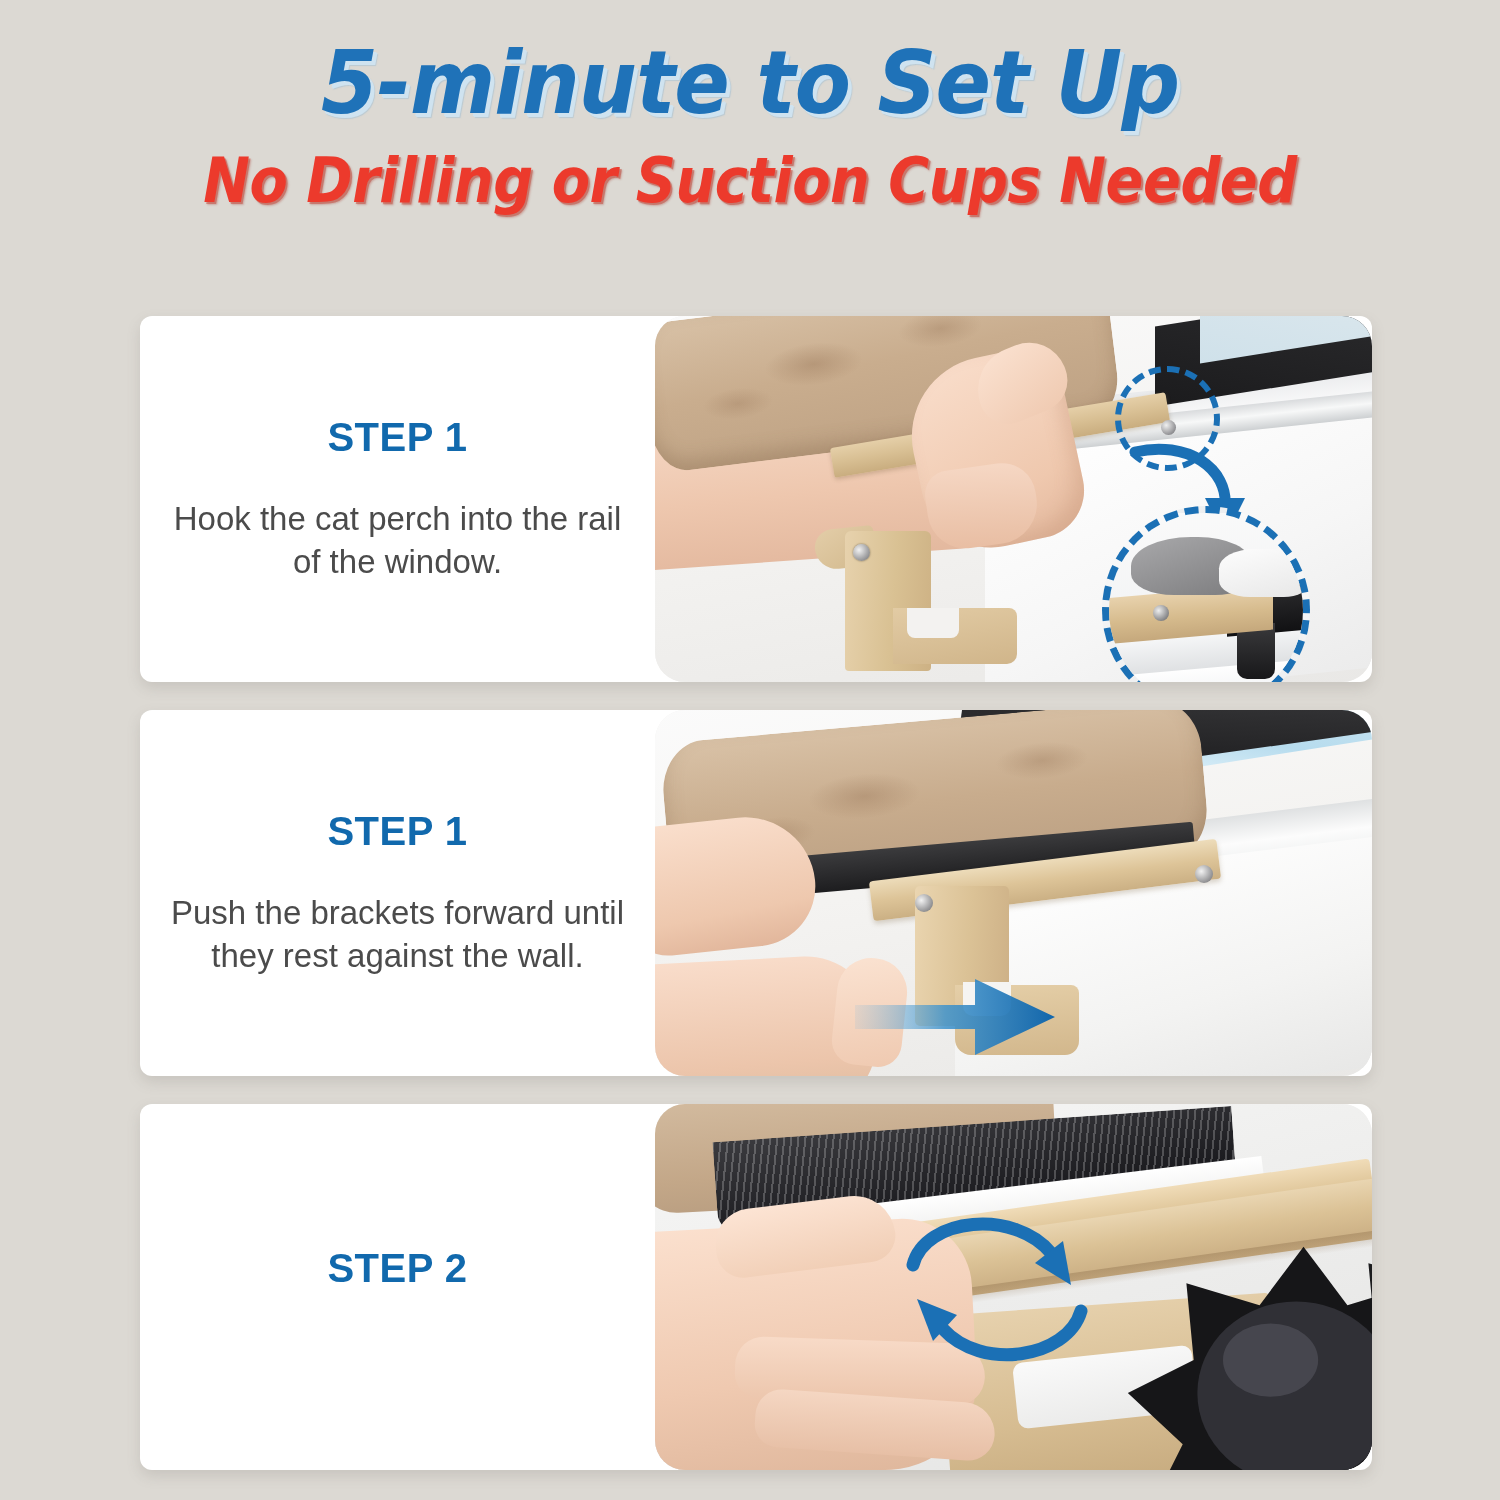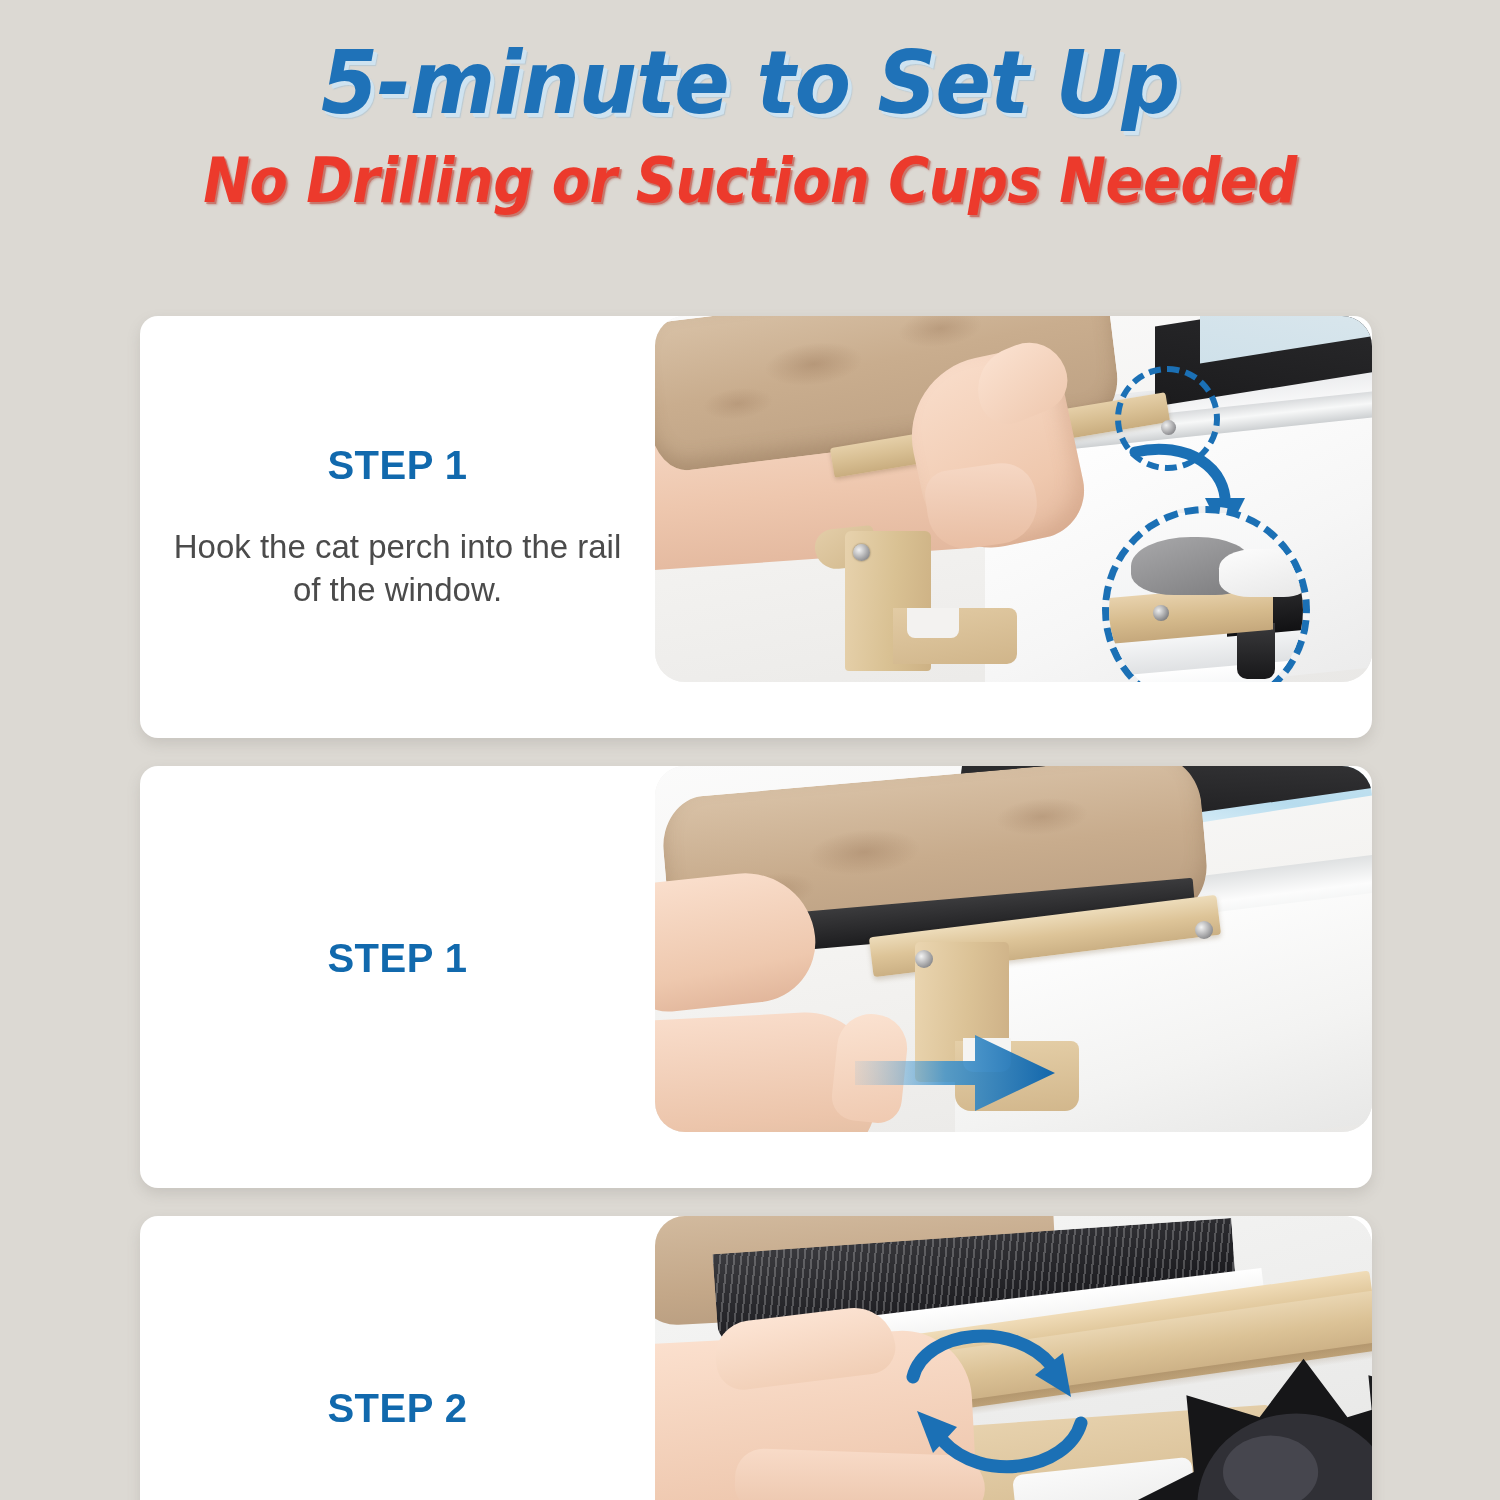--- a/index.html
+++ b/index.html
@@ -39,23 +39,23 @@
     text-shadow:
         2px 2px 0 rgba(190,60,45,.45),
         3px 3px 2px rgba(170,60,50,.30);
     transform:scaleX(.9);
   }
 
   
   .cards { position:absolute; left:140px; top:316px; width:1232px; }
   .card {
     position:relative;
-    width:1232px; height:422px;
+    width:1232px; height:366px;
     background:#ffffff;
-    border-radius:18px;
+    border-radius:12px;
     margin-bottom:28px;
     box-shadow:0 6px 14px rgba(120,115,108,.20);
     overflow:hidden;
     display:flex;
   }
 
   .card-text {
     width:515px;
     display:flex; flex-direction:column;
     align-items:center; justify-content:center;
@@ -475,20 +475,21 @@
         <div class="ins-screw"></div>
         <div class="ins-mat"></div>
         <div class="ins-mat2"></div>
       </div>
     </div>
   </div>
 
   <div class="card">
     <div class="card-text">
       <div class="step-label">STEP 1</div>
+      <div class="step-desc">Push the brackets forward until they rest against the wall.</div>
     </div>
     <div class="card-photo">
       <div class="sc wall"></div>
       <div class="sc s2-glass"></div>
       <div class="sc s2-frame2"></div>
       <div class="sc s2-frame"></div>
       <div class="sc s2-sillface"></div>
       <div class="sc s2-sill"></div>
       <div class="sc s2-cushion"></div>
       <div class="sc s2-blackbase"></div>

